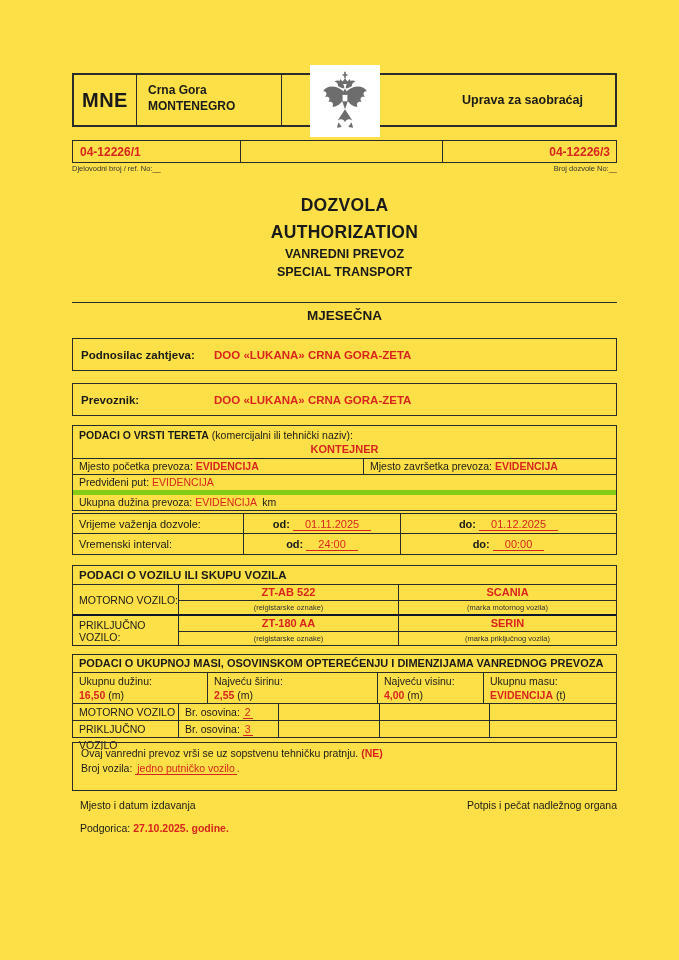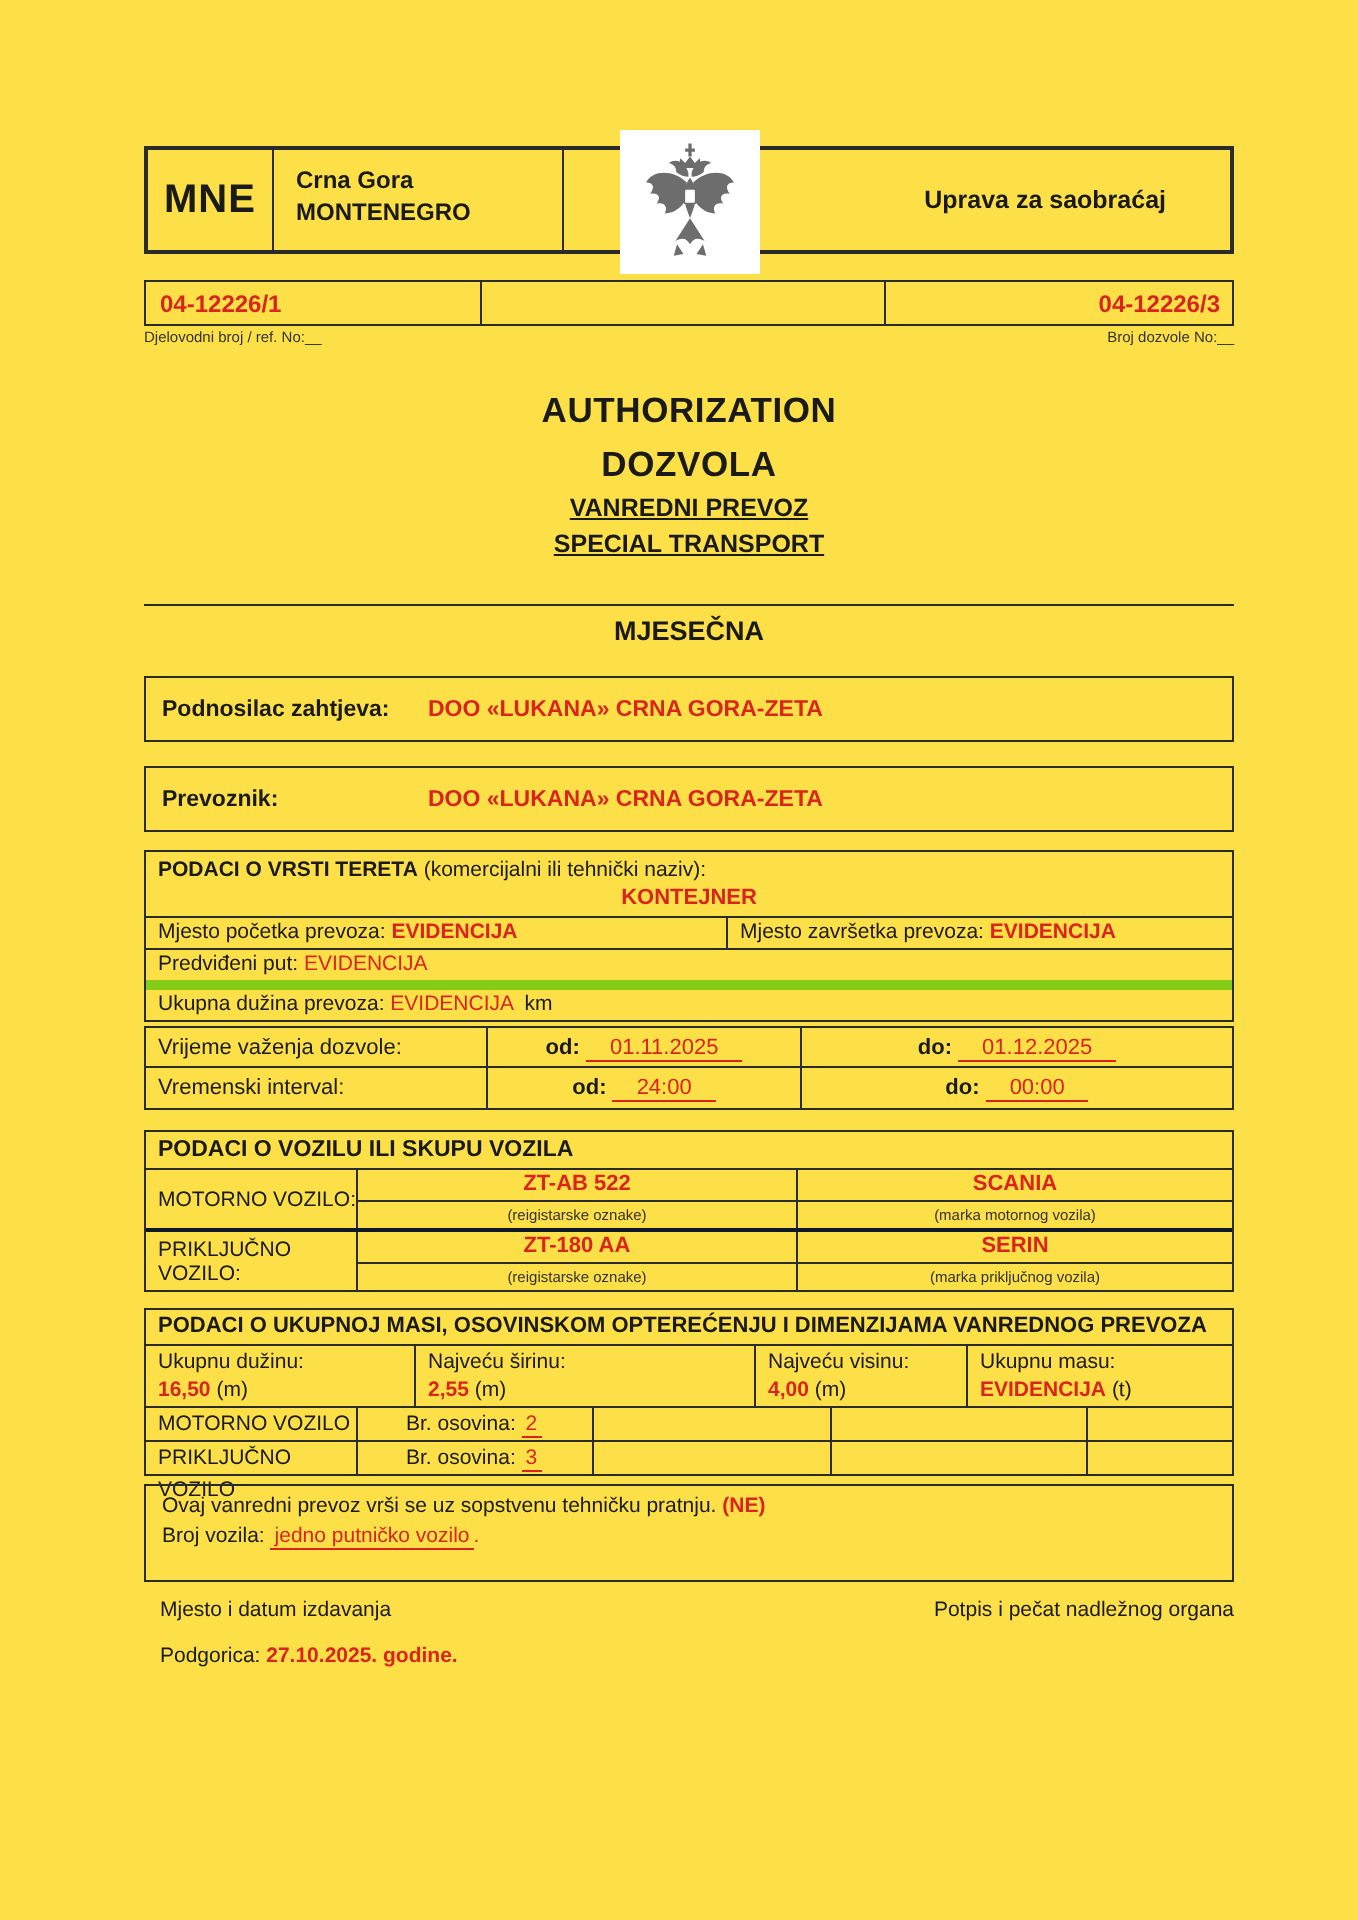--- a/index.html
+++ b/index.html
@@ -26,21 +26,21 @@
   #refrow { top:140px; height:23px; border:1.6px solid #2b2b2b; display:flex; font-size:12px; font-weight:bold; }
   #refrow > div { display:flex; align-items:center; }
   .ref-c1 { width:168px; border-right:1.4px solid #2b2b2b; padding-left:7px; }
   .ref-c2 { width:202px; border-right:1.4px solid #2b2b2b; }
   .ref-c3 { flex:1; justify-content:flex-end; padding-right:6px; }
   #reflabels { top:164px; display:flex; justify-content:space-between; font-size:7.5px; color:#333;align-items:flex-end; }
 
   
   #titleblock { top:192px; text-align:center; }
   .t-big { font-size:17.5px; font-weight:bold; line-height:27px; letter-spacing:.3px; }
-  .t-small { font-size:12.5px; font-weight:bold; line-height:17.5px;text-decoration:underline; }
+  .t-small { font-size:12.5px; font-weight:bold; line-height:17.5px; }
   #rule { top:302px; border-top:1.6px solid #2b2b2b; height:0; }
   #period { top:308px; text-align:center; font-weight:bold; font-size:13.5px; }
 
   
   .party-box { height:33px; border:1.6px solid #2b2b2b; display:flex; align-items:center; padding-left:8px; font-size:11.5px; }
   #applicant { top:338px; }
   #carrier { top:383px; }
   .party-label { font-weight:bold; width:133px; }
 
   
@@ -75,21 +75,21 @@
 
   
   #mass { top:654px; border:1.6px solid #2b2b2b; font-size:10.5px; }
   .mass-title { padding:1px 6px; font-weight:bold; font-size:11px; line-height:15px; border-bottom:1px solid #2b2b2b; }
   .mass-dims { display:flex; border-bottom:1px solid #2b2b2b; }
   .mass-dims > div { padding:1px 6px; line-height:14px; }
   .md-1 { width:135px; border-right:1px solid #2b2b2b; }
   .md-2 { width:170px; border-right:1px solid #2b2b2b; }
   .md-3 { width:106px; border-right:1px solid #2b2b2b; }
   .md-4 { flex:1; }
-  .axle-row { display:flex; height:16.5px; line-height:16.5px;gap:18px; }
+  .axle-row { display:flex; height:16.5px; line-height:16.5px; }
   .axle-row.first { border-bottom:1px solid #2b2b2b; }
   .ax-1 { width:106px; border-right:1px solid #2b2b2b; padding-left:6px; }
   .ax-2 { width:100px; border-right:1px solid #2b2b2b; padding-left:6px; }
   .ax-3 { width:101px; border-right:1px solid #2b2b2b; }
   .ax-4 { width:110px; border-right:1px solid #2b2b2b; }
   .ax-5 { flex:1; }
 
   
   #escort { top:742px; height:49px; border:1.6px solid #2b2b2b; padding:3px 8px; font-size:10.5px; line-height:14.5px; }
 
@@ -132,22 +132,22 @@
     <div class="ref-c1 red">04-12226/1</div>
     <div class="ref-c2"></div>
     <div class="ref-c3 red">04-12226/3</div>
   </div>
   <div class="abs" id="reflabels">
     <span>Djelovodni broj / ref. No:__</span>
     <span>Broj dozvole No:__</span>
   </div>
 
   <div class="abs" id="titleblock">
+    <div class="t-big">DOZVOLA</div>
     <div class="t-big">AUTHORIZATION</div>
-    <div class="t-big">DOZVOLA</div>
     <div class="t-small">VANREDNI PREVOZ</div>
     <div class="t-small">SPECIAL TRANSPORT</div>
   </div>
   <div class="abs" id="rule"></div>
   <div class="abs" id="period">MJESEČNA</div>
 
   <div class="abs party-box" id="applicant">
     <span class="party-label">Podnosilac zahtjeva:</span>
     <span class="redb">DOO «LUKANA» CRNA GORA-ZETA</span>
   </div>

